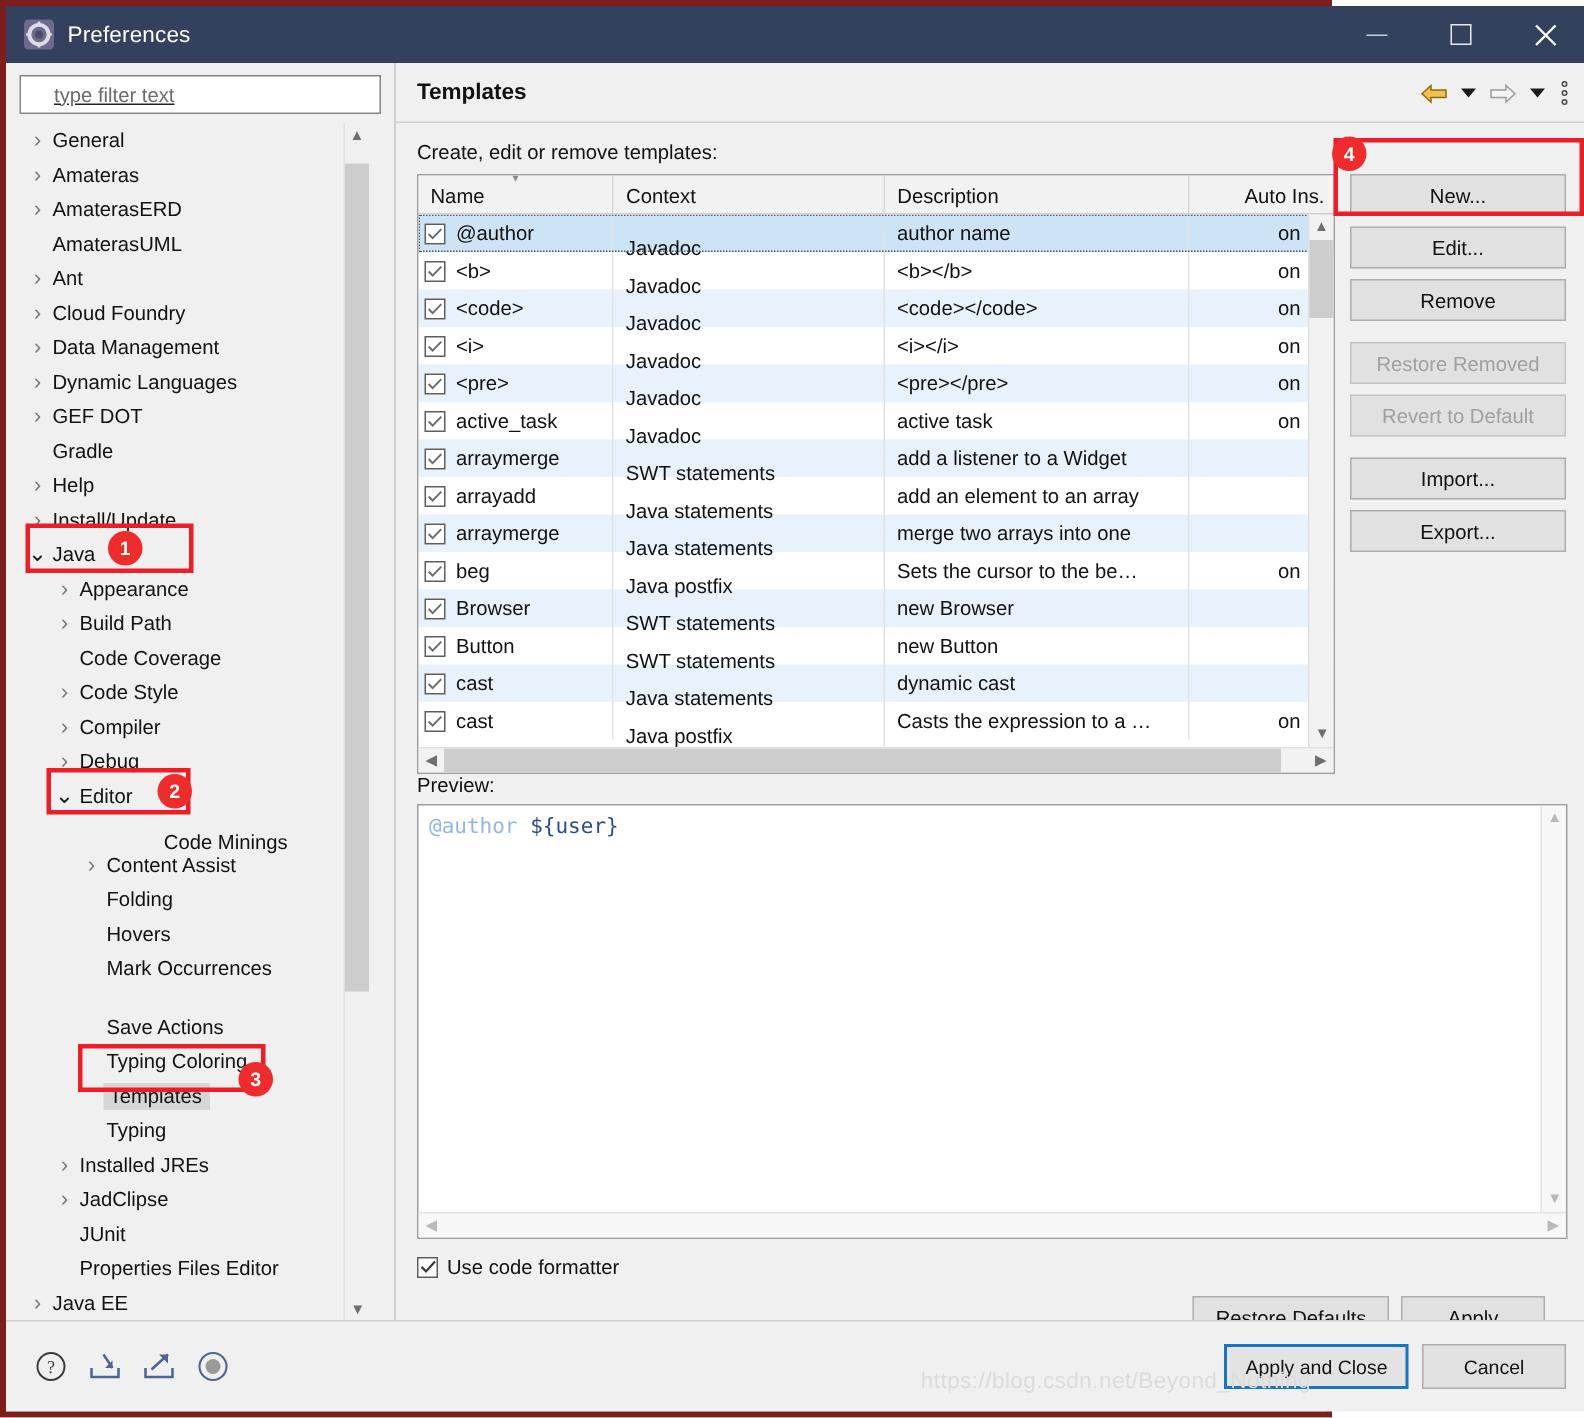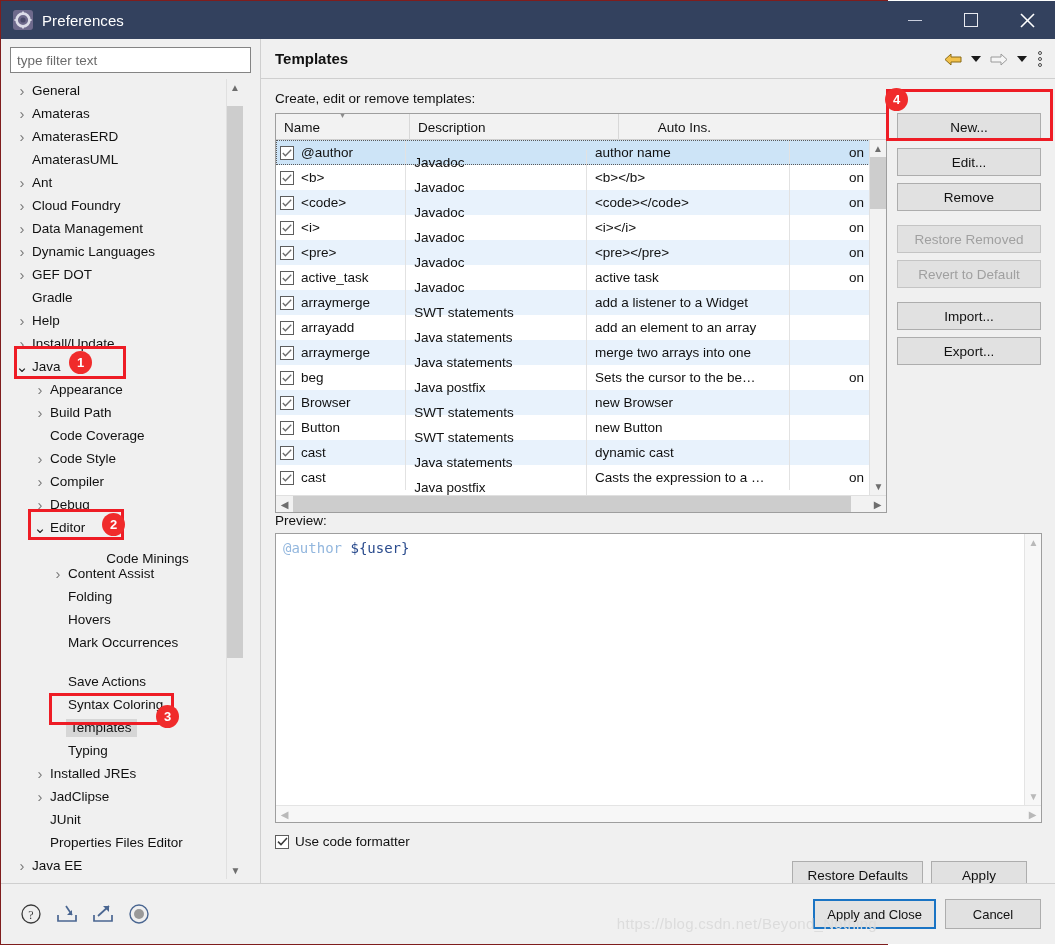--- a/index.html
+++ b/index.html
@@ -7,21 +7,21 @@
     width: 1056px; height: 945px;
     font-family: "Liberation Sans", sans-serif;
     font-size: 13.5px;
     background: #ffffff;
     overflow: hidden;
   }
   #app {
     position: relative;
     width: 888px; height: 945px;
     background: #737373;
-    border: 1px solid #7f1d1d;
+    border: 4px solid #7f1d1d;
   }
 
   
   .titlebar {
     position: absolute; left: 0; top: 0; width: 1054px; height: 38px;
     background: #33415e;
     display: flex; align-items: center;
   }
   .title-icon {
     width: 20px; height: 20px; margin-left: 12px; margin-right: 9px;
@@ -50,22 +50,23 @@
   
   .leftpane {
     position: absolute; left: 0; top: 38px; width: 259px; height: 845px;
     background: #f0f0f0;
   }
   .filter-wrap { padding: 8px 9px 0 9px; }
   .filter-input {
     width: 241px; height: 26px;
     border: 1px solid #848484; background: #ffffff;
     font-family: "Liberation Sans", sans-serif; font-size: 13.5px;
-    padding: 0 6px; color: #222;
+    padding: 0 22px; color: #222;
     outline: none;
+    text-decoration: underline;
   }
   .filter-input::placeholder { color: #6b6b6b; }
 
   .tree {
     position: absolute; left: 9px; top: 40px;
     width: 233px; height: 800px;
     background: #f0f0f0;
     overflow: hidden;
   }
   .tree-inner { position: relative; }
@@ -420,21 +421,21 @@
           <div class="tnode" style="padding-left: 40px;">
             <span class="arrow none">›</span>
             <span class="lbl">Mark Occurrences</span>
           </div>
           <div class="tnode" style="padding-left: 40px; margin-top: 16px;">
             <span class="arrow none">›</span>
             <span class="lbl">Save Actions</span>
           </div>
           <div class="tnode" style="padding-left: 40px;">
             <span class="arrow none">›</span>
-            <span class="lbl">Syntax Coloring</span>
+            <span class="lbl">Typing Coloring</span>
           </div>
           <div class="tnode sel" style="padding-left: 40px;">
             <span class="arrow none">›</span>
             <span class="lbl">Templates</span>
           </div>
           <div class="tnode" style="padding-left: 40px;">
             <span class="arrow none">›</span>
             <span class="lbl">Typing</span>
           </div>
           <div class="tnode" style="padding-left: 22px;">
@@ -504,20 +505,23 @@
     <div class="rp-body">
       <div class="sub-label">Create, edit or remove templates:</div>
 
       <div class="table-row-wrap">
 
         <div class="tbl-box">
           <div class="thead">
             <div class="th c-name">
               <span class="sortmark">▾</span>
               <span>Name</span>
+            </div>
+            <div class="th c-ctx">
+              <span>Context</span>
             </div>
             <div class="th c-desc">
               <span>Description</span>
             </div>
             <div class="th c-auto">
               <span>Auto Ins.</span>
             </div>
           </div>
           <div class="tbody" id="tbody">
               <div class="trow sel">

